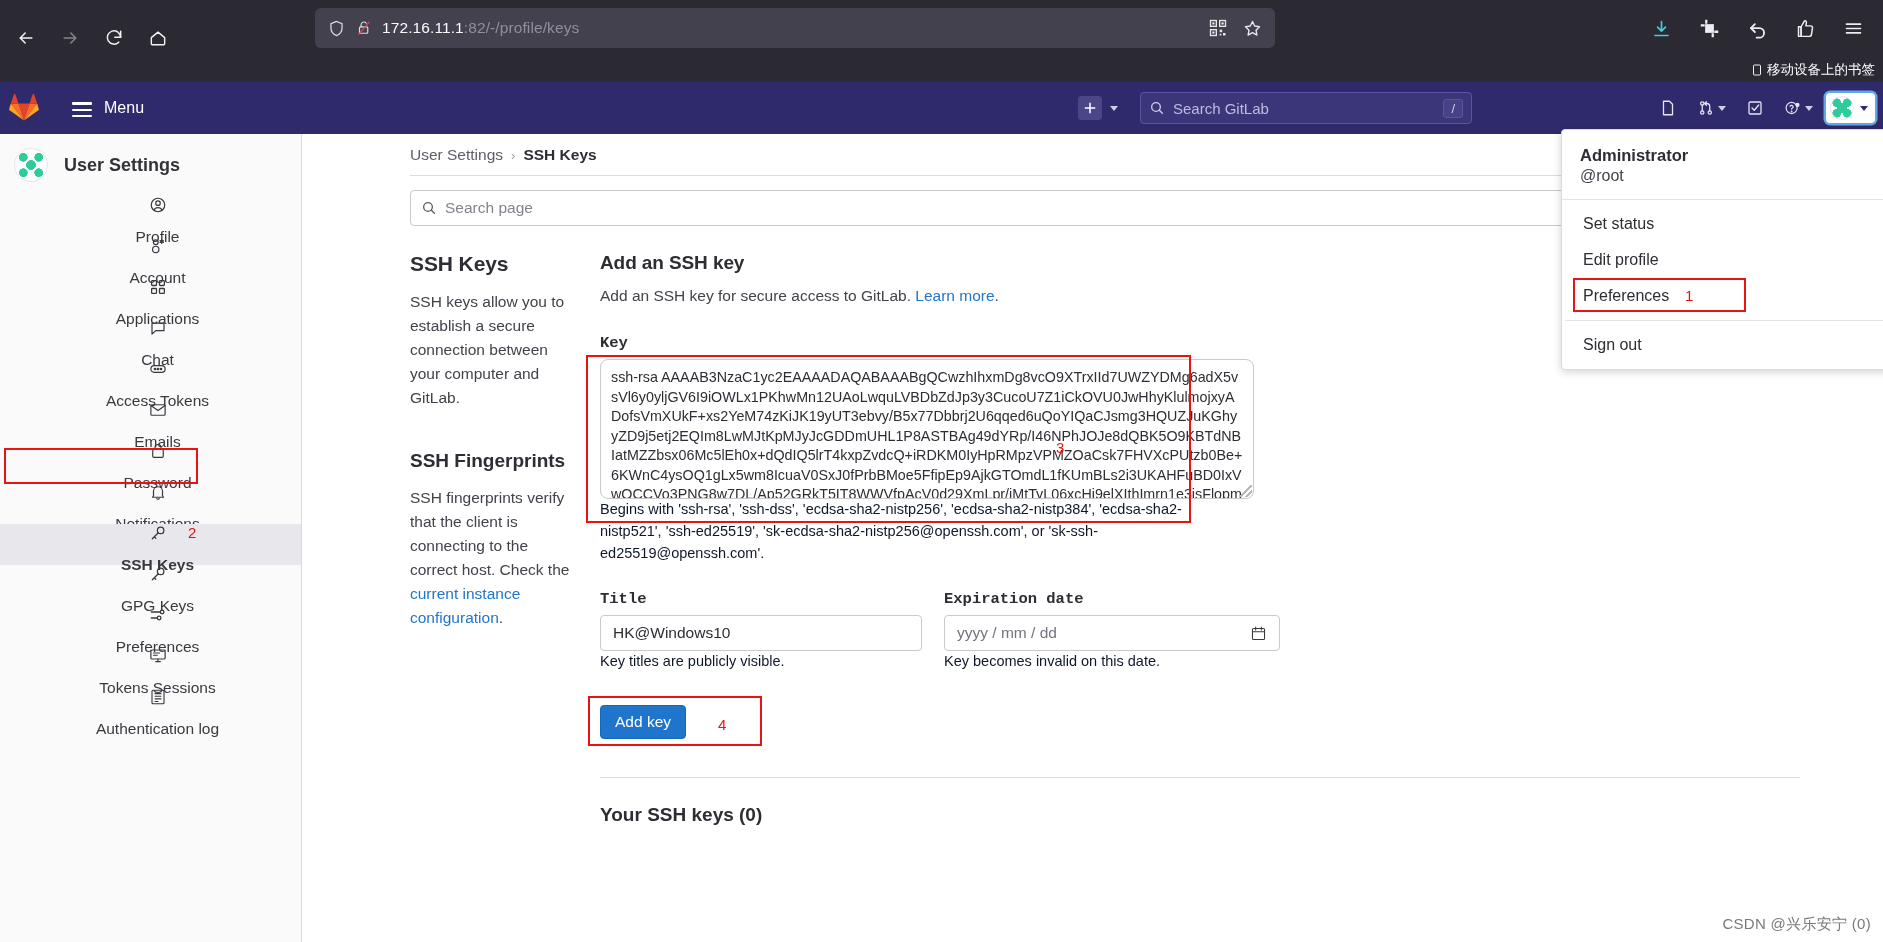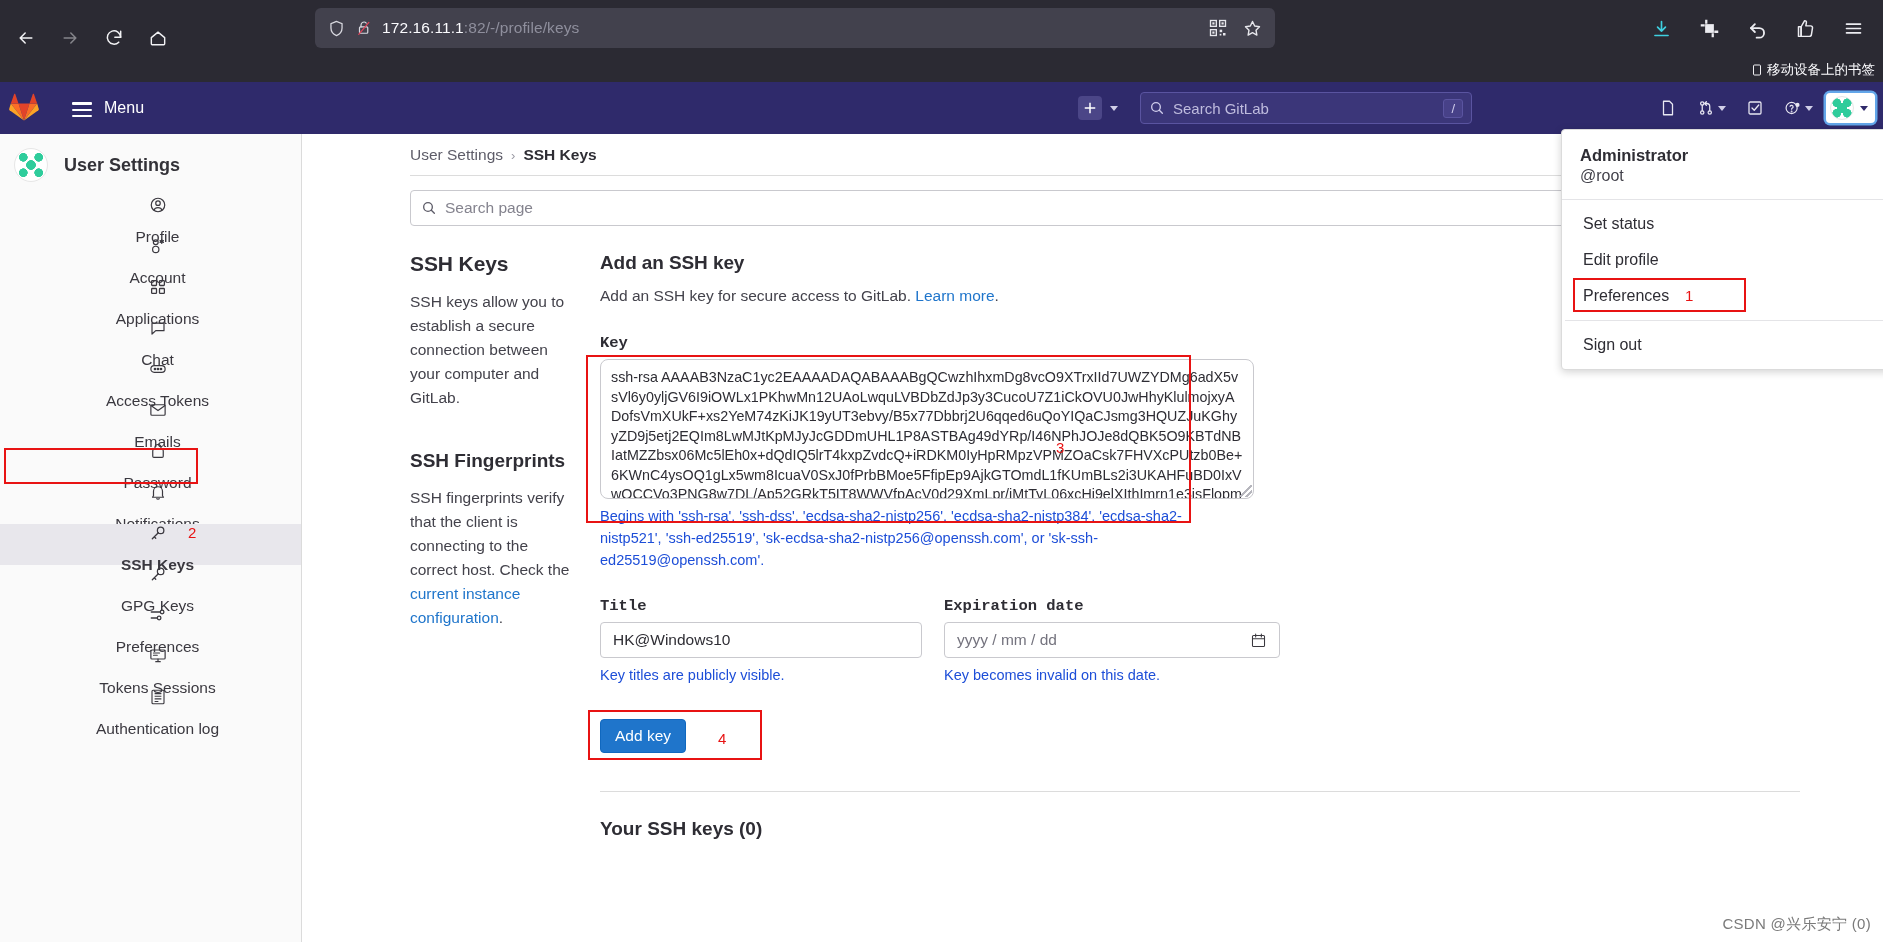--- a/index.html
+++ b/index.html
@@ -167,21 +167,21 @@
   .cols { display: flex; margin-left: 108px; margin-top: 26px; width: 1390px; }
   .col-left { width: 342px; padding-right: 28px; }
   .col-right { flex: 1; }
 
   h2.sec { font-size: 21px; font-weight: 700; color: #2e2d34; margin-bottom: 14px; letter-spacing: -0.1px; }
   p.sec-body { font-size: 15.5px; line-height: 1.55; color: #43424b; }
   h3.sub { font-size: 19px; font-weight: 700; color: #2e2d34; margin: 40px 0 14px; }
   a.lnk { color: #1f75cb; text-decoration: none; }
 
   .field-label { font-size: 15.5px; font-weight: 700; color: #2e2d34; margin-bottom: 7px; font-family: Liberation Mono, monospace; }
-  .helper { font-size: 14.5px; color: #1d4ed8; line-height: 1.5; margin-top: 7px; }
+  .helper { font-size: 14.5px; color: #0f172a; line-height: 1.5; }
 
   .key-textarea {
     width: 654px; height: 140px;
     border: 1px solid #c9c9ce; border-radius: 8px;
     padding: 8px 10px;
     font-size: 14.3px; line-height: 1.37; color: #2e2d34;
     word-break: break-all; overflow: hidden;
     background: #fff; resize: none;
     font-family: "Liberation Sans", sans-serif;
     white-space: pre-wrap;

